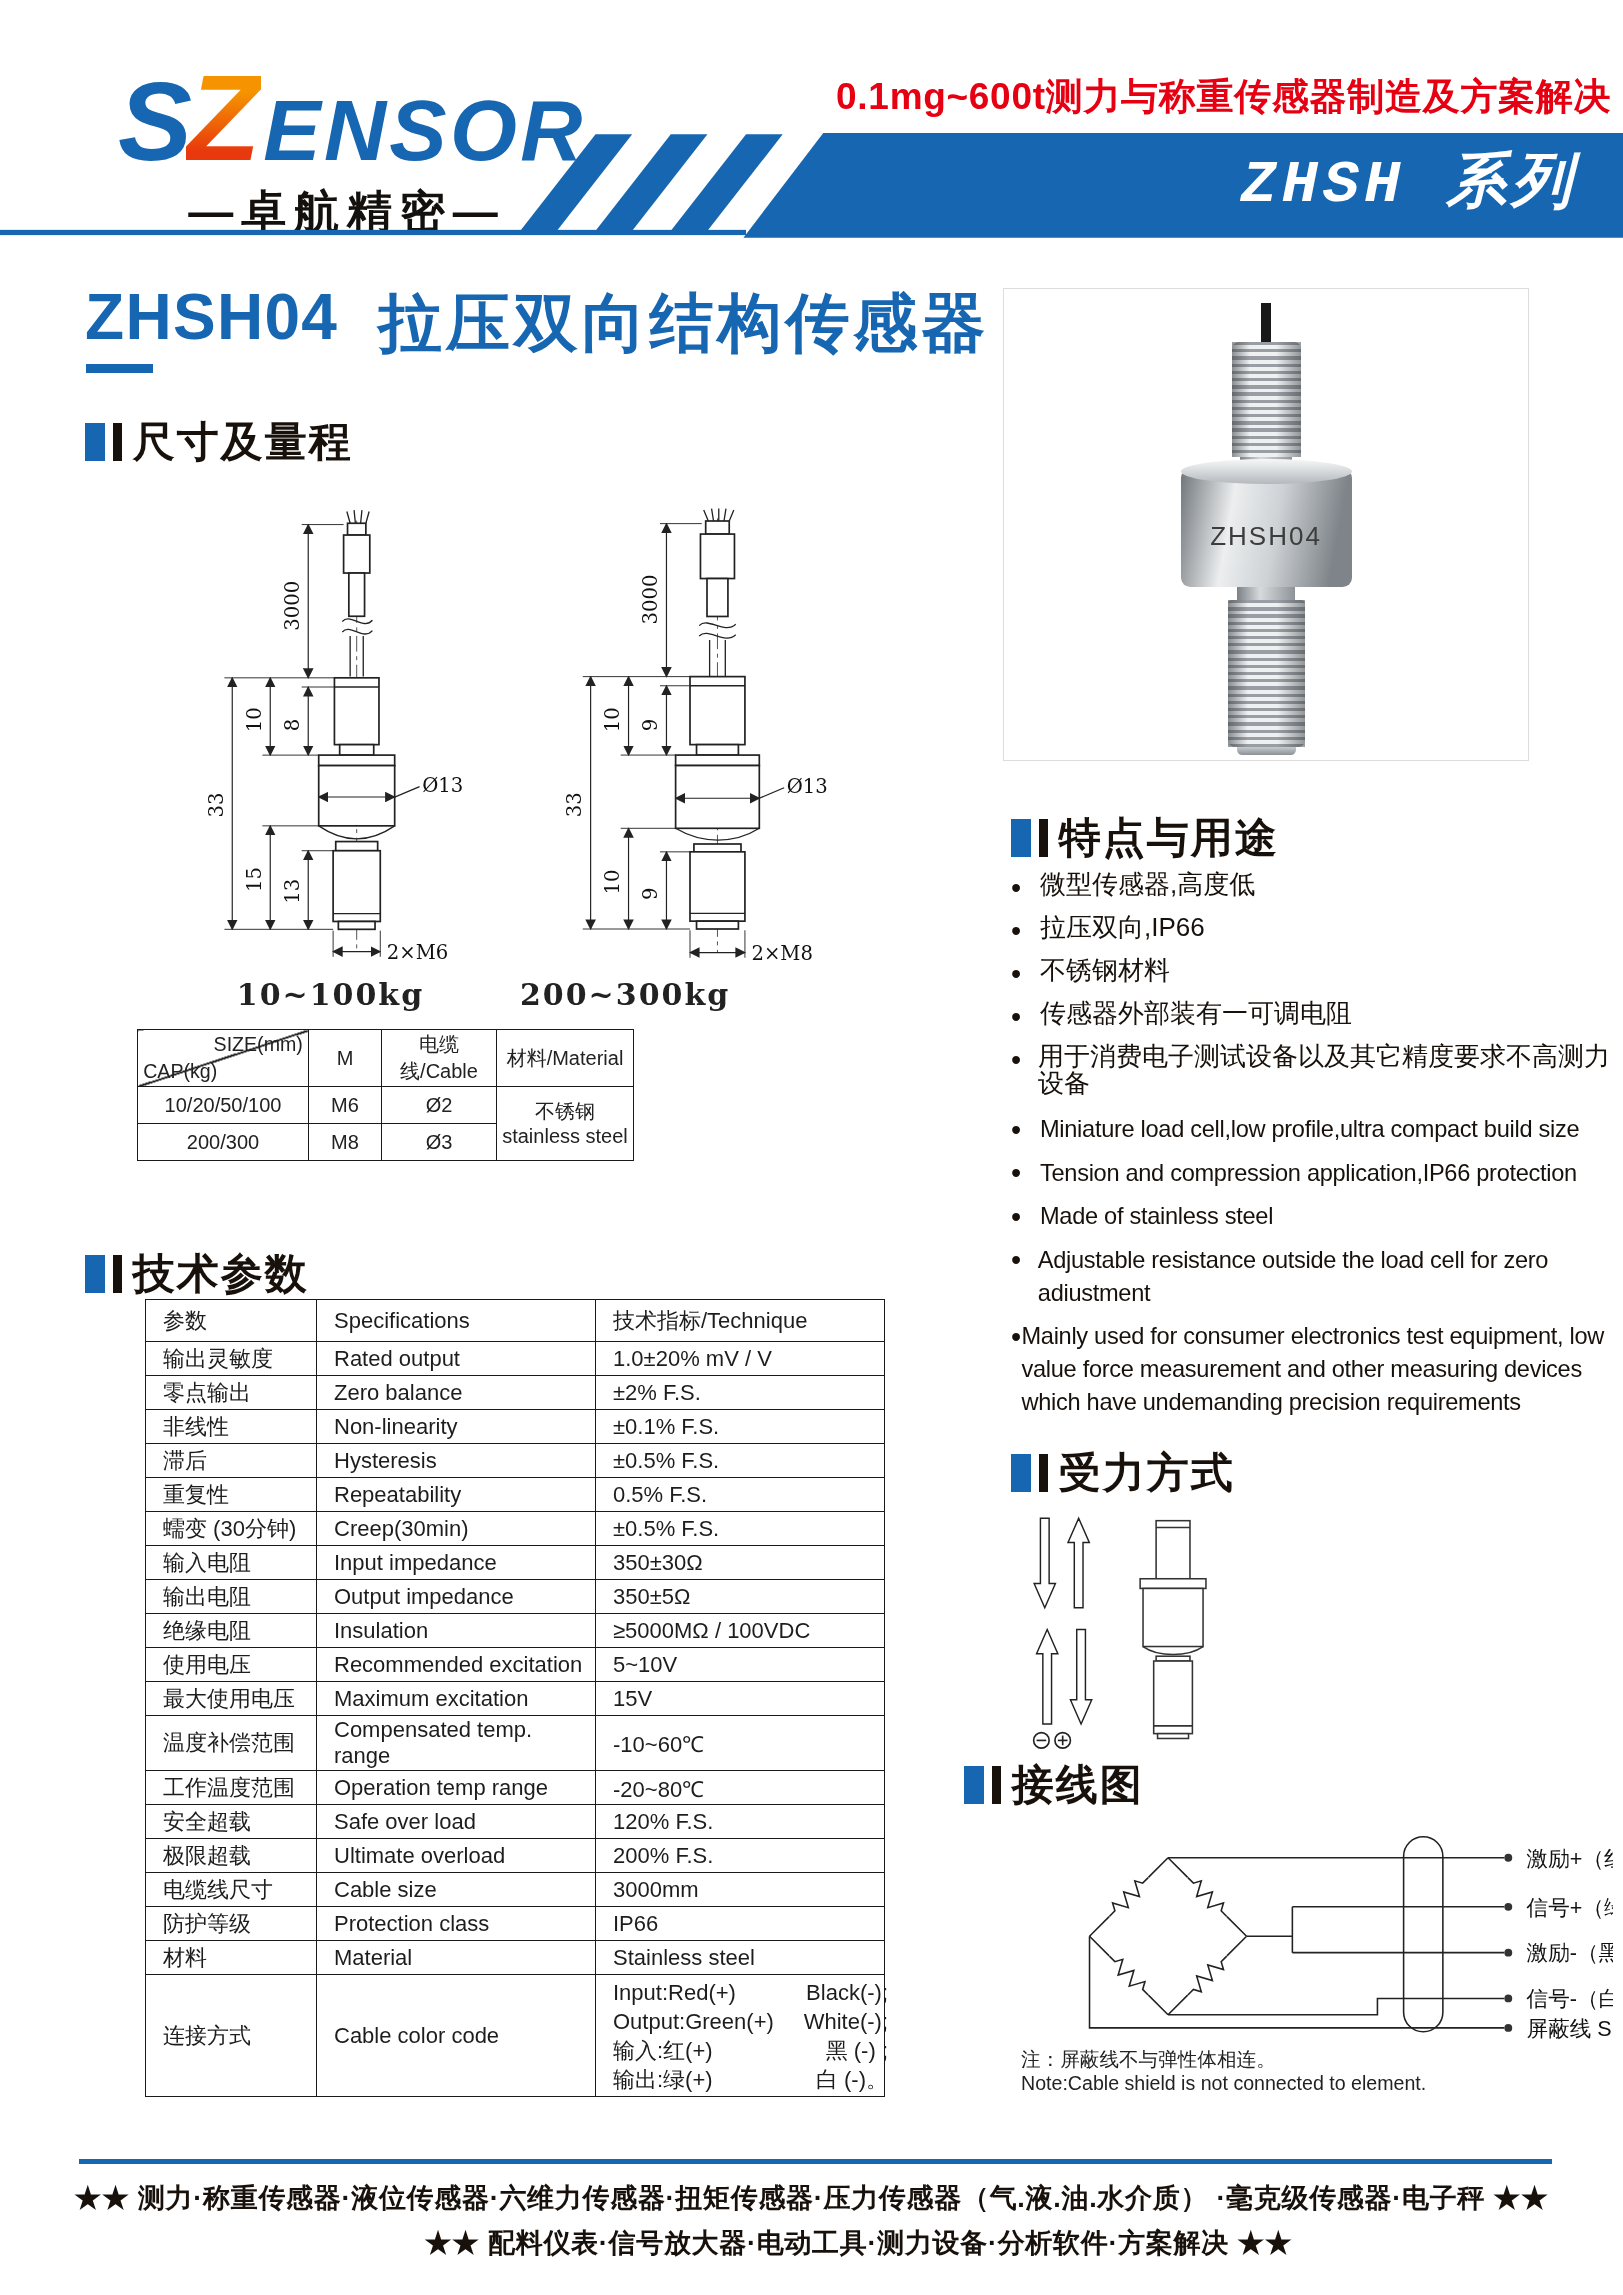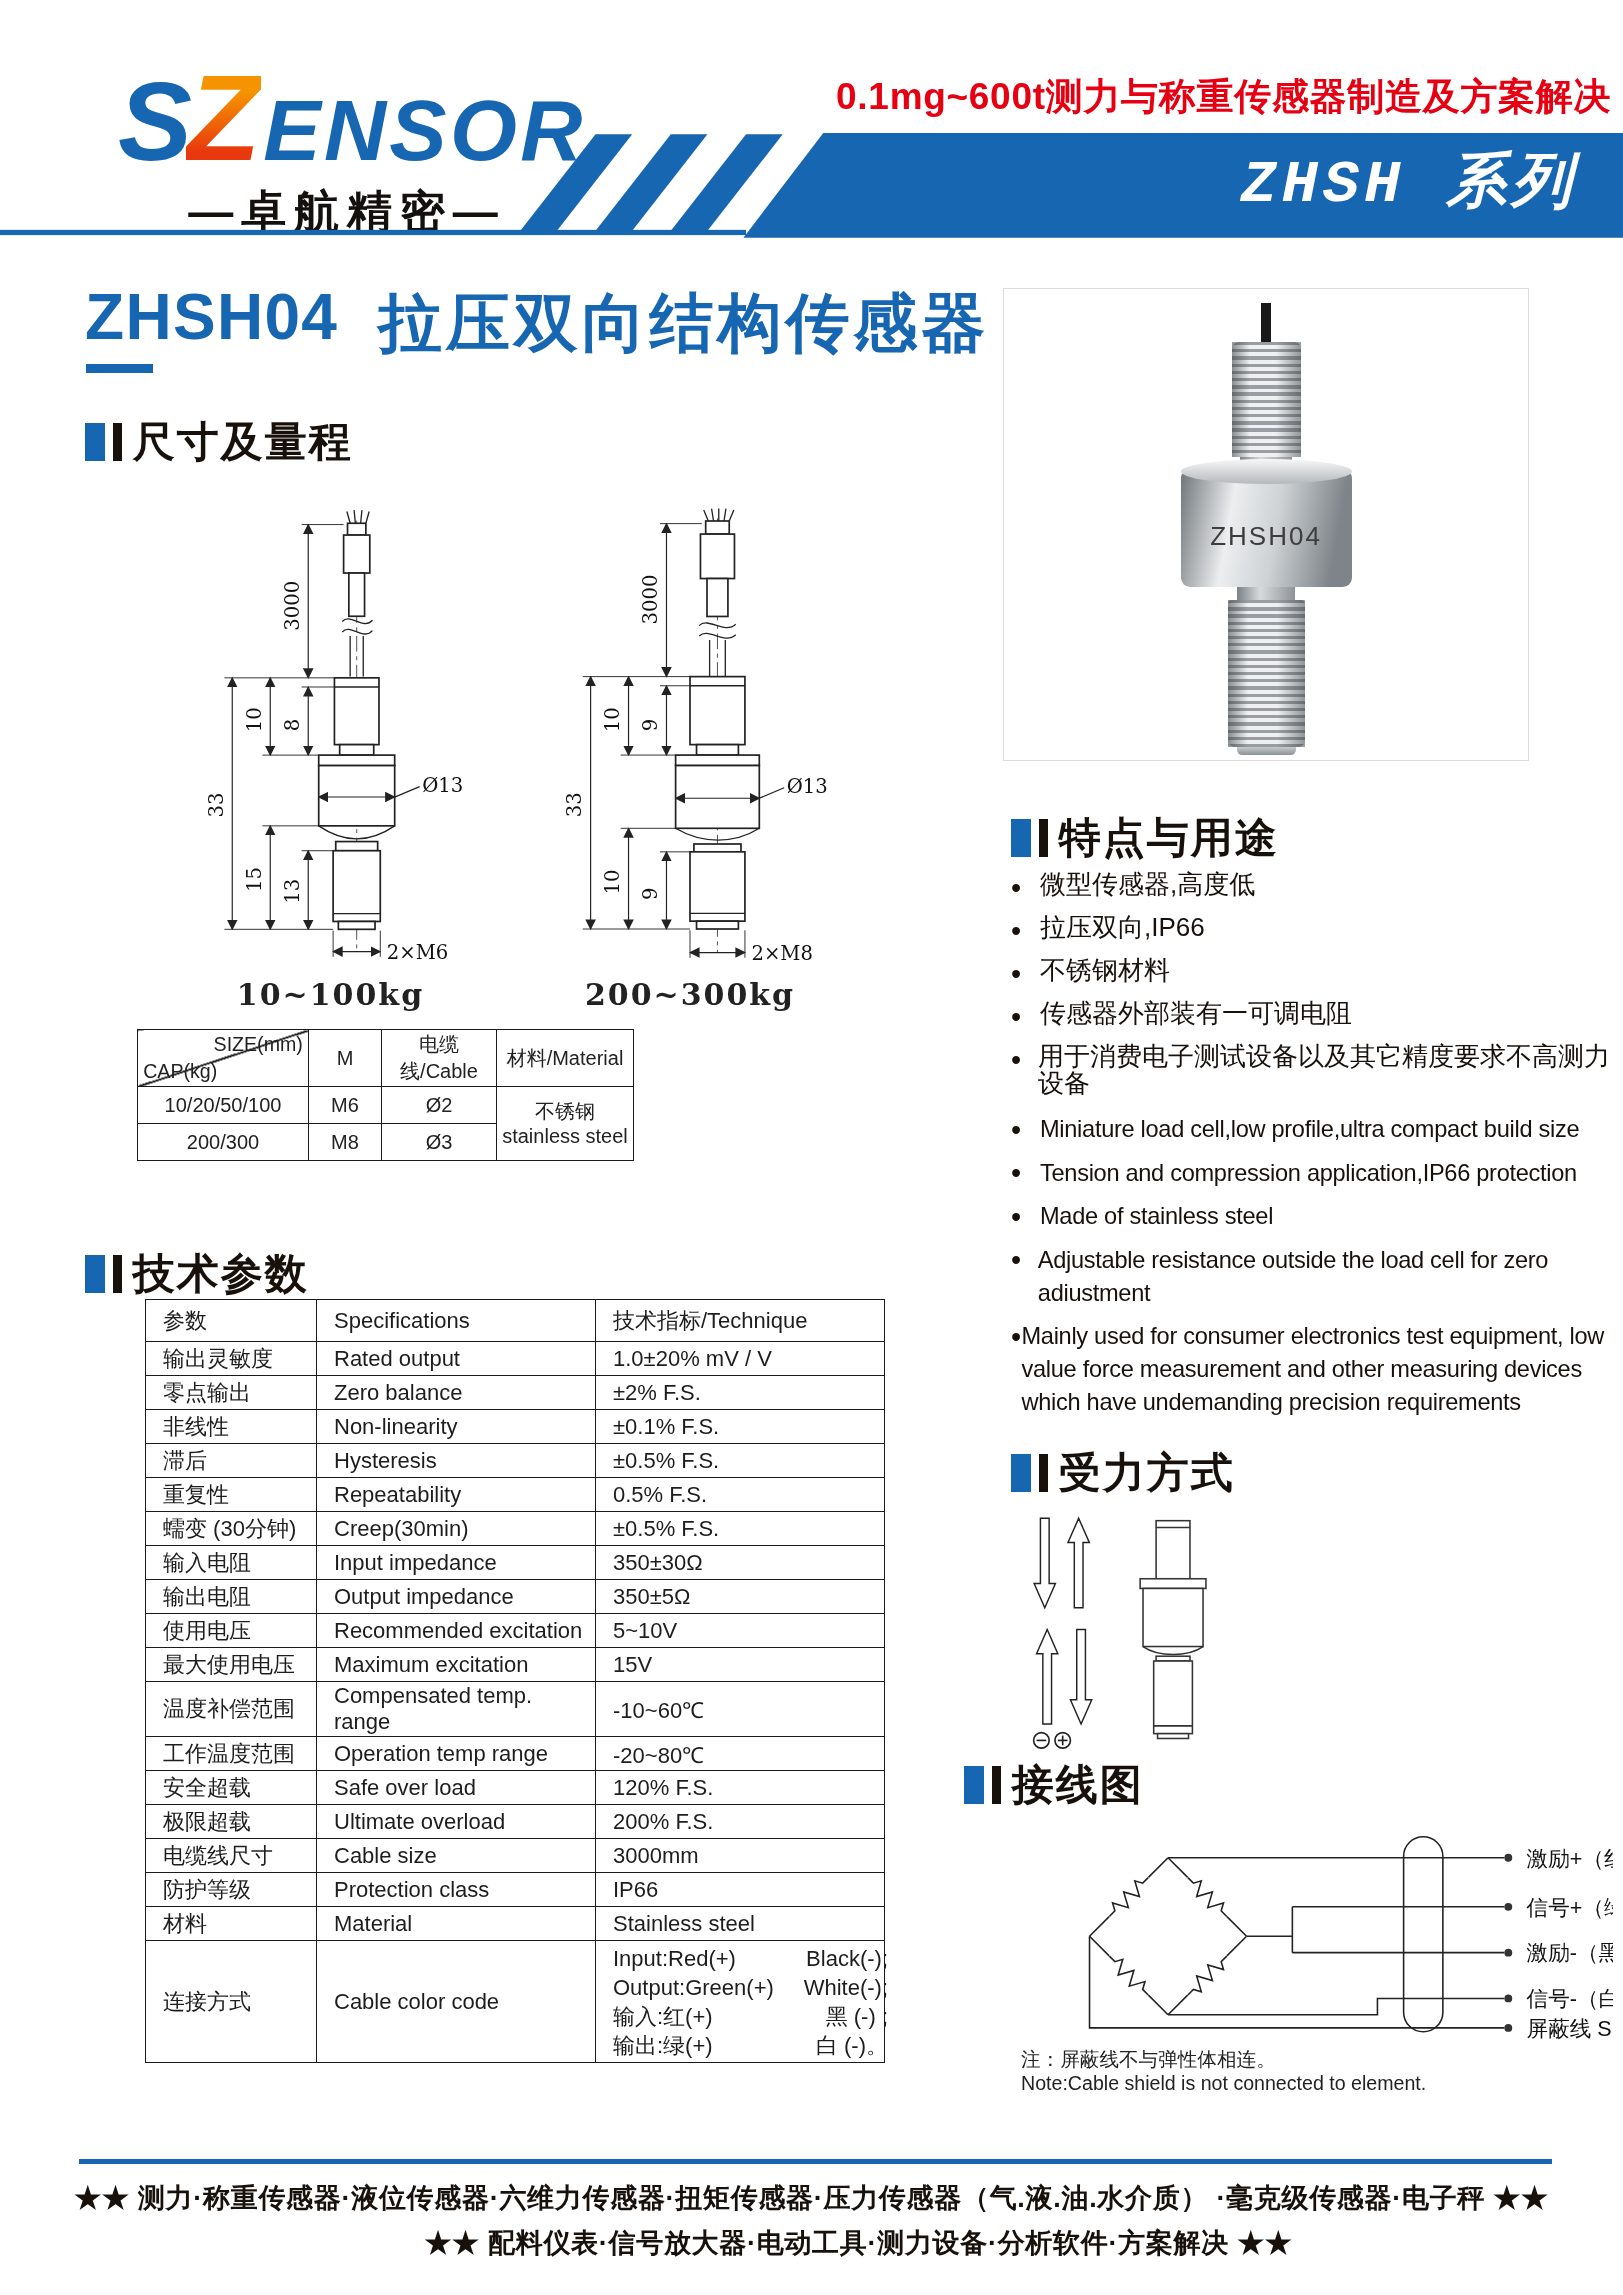--- a/index.html
+++ b/index.html
@@ -209,21 +209,21 @@
     <text class="dtx" transform="rotate(-90 152,334)" x="152" y="334" text-anchor="middle">10</text>
     <text class="dtx" transform="rotate(-90 210,342)" x="210" y="342" text-anchor="middle">9</text>
     <text class="dtx" transform="rotate(-90 94,464)" x="94" y="464" text-anchor="middle">33</text>
     <text class="dtx" transform="rotate(-90 152,582)" x="152" y="582" text-anchor="middle">10</text>
     <text class="dtx" transform="rotate(-90 210,600)" x="210" y="600" text-anchor="middle">9</text>
     <text class="dtx" x="408" y="446">Ø13</text>
     <text class="dtx" x="354" y="702">2×M8</text>
   </svg>
 
   <div class="abs cap" style="left:147px;top:977px;width:367px;text-align:center;">10~100kg</div>
-  <div class="abs cap" style="left:520px;top:977px;width:340px;text-align:center;">200~300kg</div>
+  <div class="abs cap" style="left:520px;top:977px;width:340px;text-align:left;">200~300kg</div>
 
   <div id="sizetbl" class="abs">
     <table>
       <colgroup>
           <col style="width:171px">
           <col style="width:73px">
           <col style="width:115px">
           <col style="width:137px">
         </colgroup>
       <tbody>
@@ -307,20 +307,25 @@
             <td>输入电阻</td>
             <td>Input impedance</td>
             <td>350±30Ω</td>
           </tr>
       <tr>
             <td>输出电阻</td>
             <td>Output impedance</td>
             <td>350±5Ω</td>
           </tr>
       <tr>
+            <td>绝缘电阻</td>
+            <td>Insulation</td>
+            <td>≥5000MΩ / 100VDC</td>
+          </tr>
+      <tr>
             <td>使用电压</td>
             <td>Recommended excitation</td>
             <td>5~10V</td>
           </tr>
       <tr>
             <td>最大使用电压</td>
             <td>Maximum excitation</td>
             <td>15V</td>
           </tr>
       <tr>

